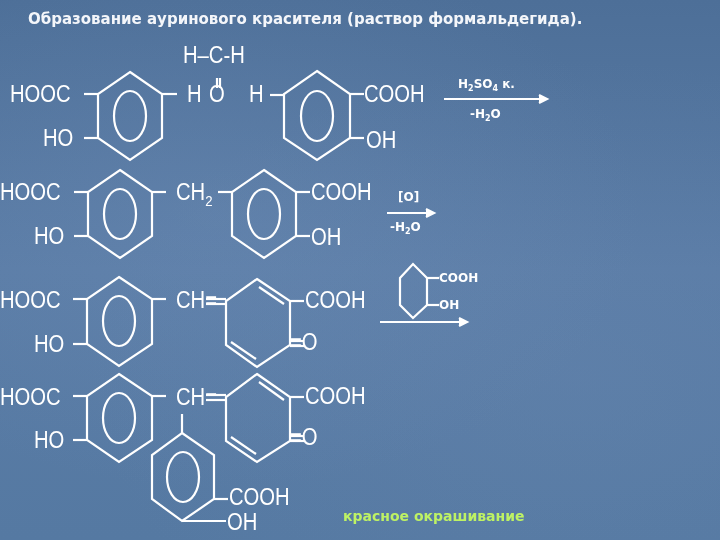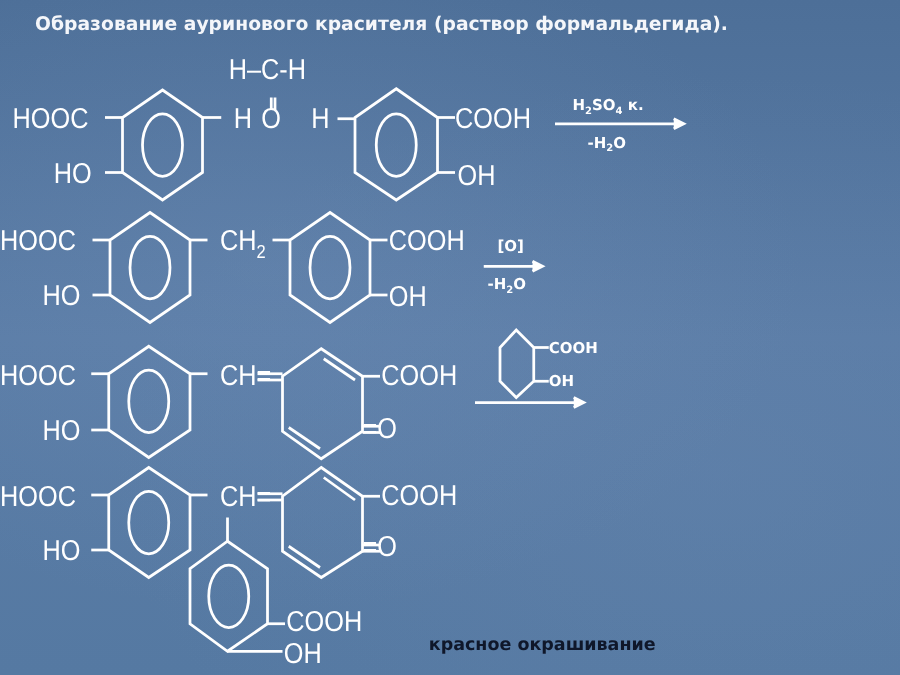--- a/index.html
+++ b/index.html
@@ -38,21 +38,21 @@
   }
   .cond sub { font-size: 8px; vertical-align: -3px; }
   .small {
     position: absolute; white-space: nowrap;
     font-family: "DejaVu Sans", sans-serif; font-weight: bold;
     font-size: 12px; color: #ffffff; line-height: 1;
   }
   .result {
     position: absolute; white-space: nowrap;
     font-family: "DejaVu Sans", sans-serif; font-weight: bold;
-    font-size: 14px; color: #0f172a;
+    font-size: 14px; color: #bef264;
   }
 </style>
 </head>
 <body>
 
 <div class="title">Образование  ауринового красителя (раствор формальдегида).</div>
 
 <svg id="scheme" width="720" height="540" viewBox="0 0 720 540">
 
   <g>

